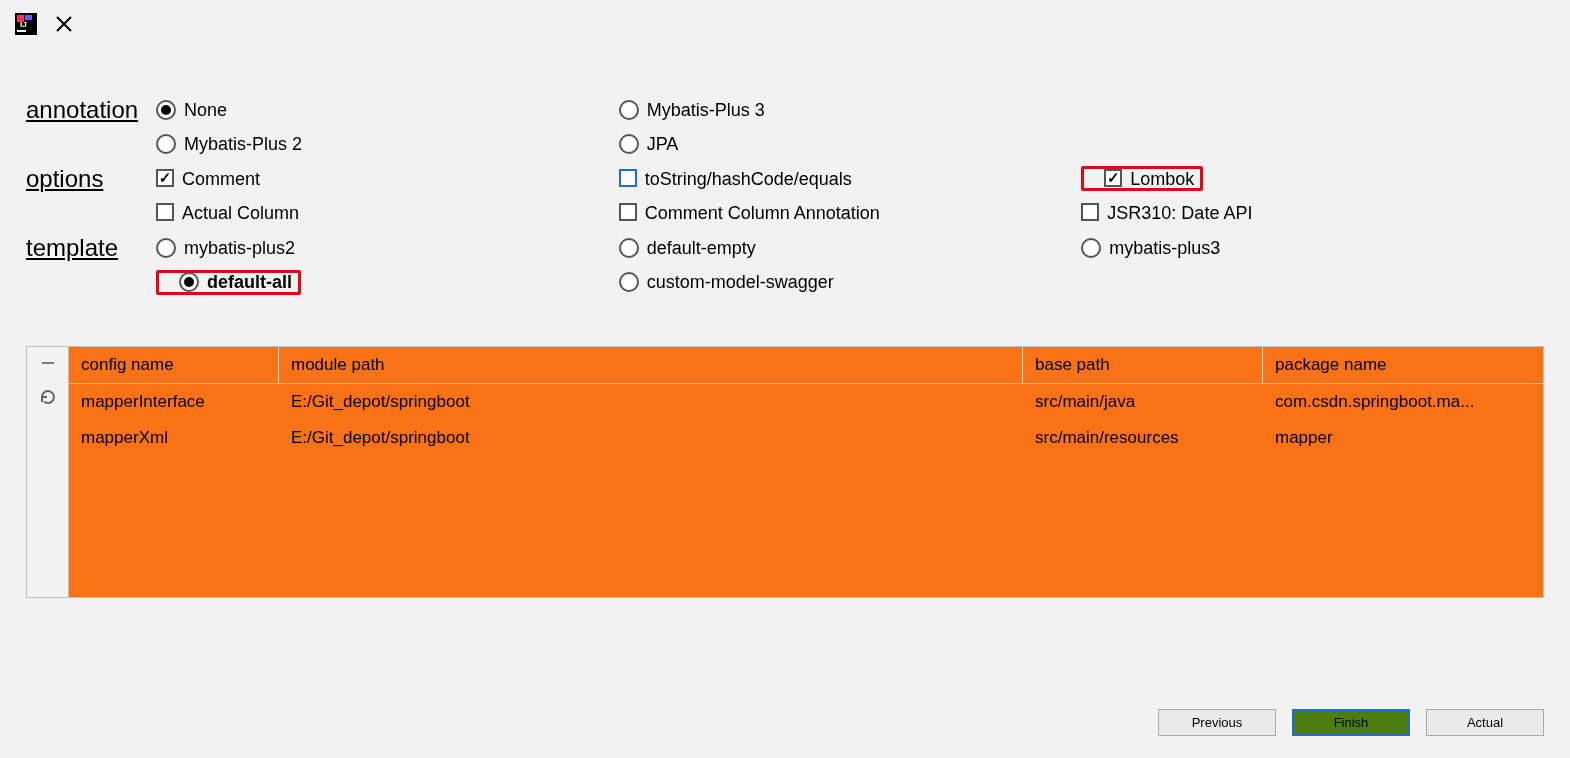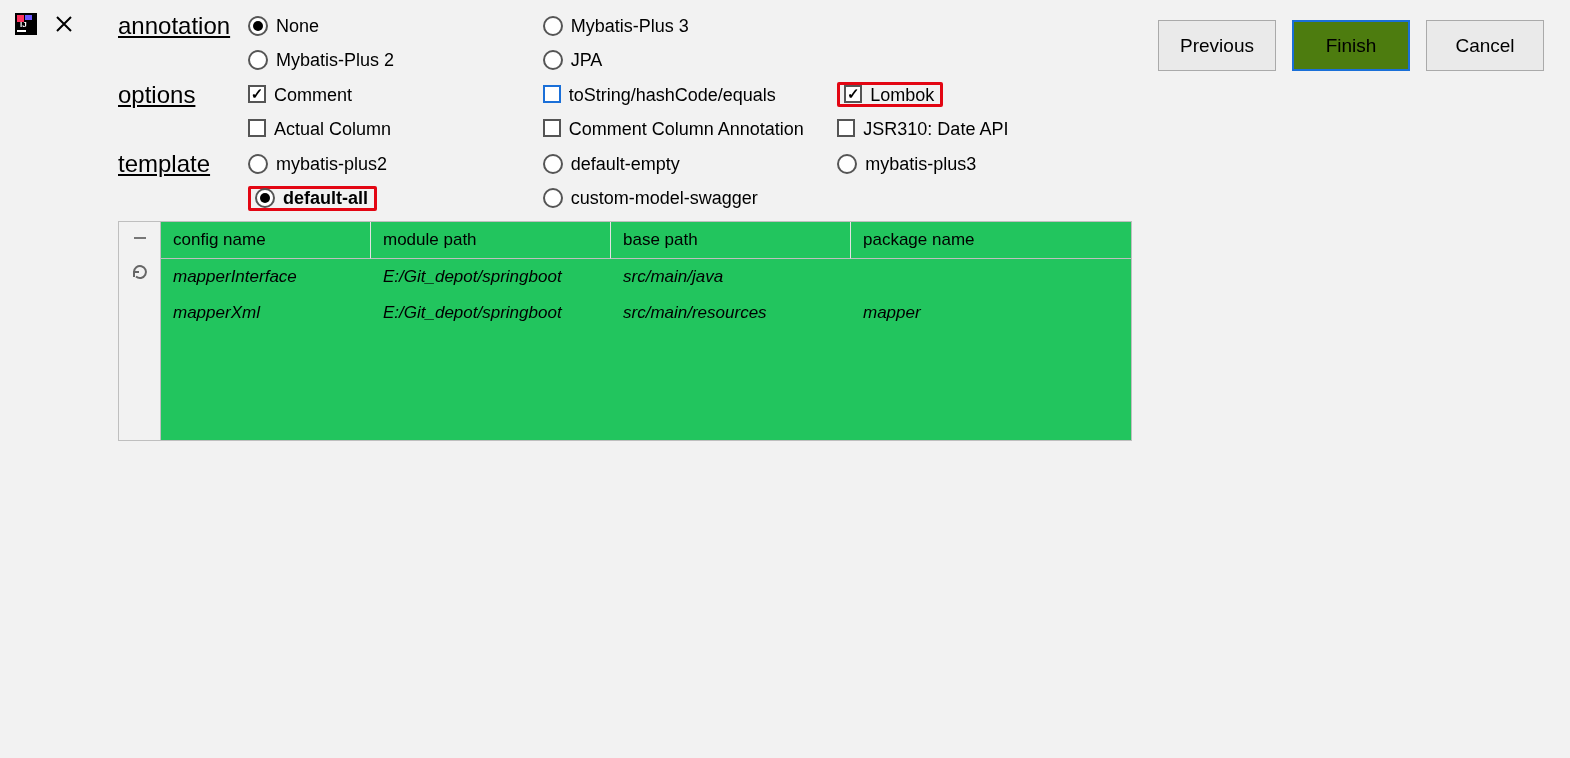--- a/index.html
+++ b/index.html
@@ -9,21 +9,22 @@
   background: #f2f2f2;
   width: 1570px;
   height: 758px;
   overflow: hidden;
   color: #000;
 }
 .window {
   width: 100%;
   height: 100%;
   display: flex;
-  flex-direction: row;
+  flex-direction: column;
+  gap: 36px;
 }
 .titlebar {
   display: flex;
   align-items: center;
   padding: 8px 14px;
   height: 48px;
 }
 .app-icon {
   width: 24px;
   height: 24px;
@@ -98,28 +99,29 @@
   font-size: 15px;
   line-height: 1;
   color: #000;
   font-weight: bold;
 }
 .checkbox-box.blue-border {
   border: 2px solid #1a6fd8;
 }
 .highlight-red {
   border: 3px solid #e30613;
-  padding: 0 6px 2px 4px;
+  padding: 0 6px 2px 20px;
   border-radius: 2px;
 }
 .table-area {
   display: flex;
   border: 1px solid #bfbfbf;
-  background: #22c55e;
-  height: 220px;
+  background: #f97316;
+  height: 252px;
+  margin-top: 41px;
 }
 .table-side {
   width: 42px;
   background: #f2f2f2;
   border-right: 1px solid #bfbfbf;
   display: flex;
   flex-direction: column;
   align-items: center;
   padding-top: 6px;
   gap: 14px;
@@ -144,34 +146,33 @@
   border-right: 1px solid #e3e3e3;
   font-size: 17px;
 }
 .table-head > div:last-child { border-right: none; }
 .table-row > div {
   padding: 8px 12px;
   font-size: 17px;
   white-space: nowrap;
   overflow: hidden;
   text-overflow: ellipsis;
-  font-style: italic;
 }
 .footer {
   display: flex;
   justify-content: flex-end;
   gap: 16px;
   padding: 20px 26px 22px 0;
 }
 .btn {
   min-width: 118px;
-  height: 51px;
+  height: 27px;
   border: 1px solid #aaa;
   background: #eaeaea;
-  font-size: 19px;
+  font-size: 13px;
   display: flex;
   align-items: center;
   justify-content: center;
   cursor: default;
 }
 .btn.primary {
   border: 2px solid #1a6fd8;
   background: #4d7c0f;
 }
 </style>
@@ -301,29 +302,30 @@
         <div class="table-head">
           <div>config name</div>
           <div>module path</div>
           <div>base path</div>
           <div>package name</div>
         </div>
         <div class="table-row">
           <div>mapperInterface</div>
           <div>E:/Git_depot/springboot</div>
           <div>src/main/java</div>
+          <div>com.csdn.springboot.ma...</div>
         </div>
         <div class="table-row">
           <div>mapperXml</div>
           <div>E:/Git_depot/springboot</div>
           <div>src/main/resources</div>
           <div>mapper</div>
         </div>
       </div>
     </div>
   </div>
 
   <div class="footer">
     <div class="btn">Previous</div>
     <div class="btn primary">Finish</div>
-    <div class="btn">Cancel</div>
+    <div class="btn">Actual</div>
   </div>
 </div>
 
 </body></html>

